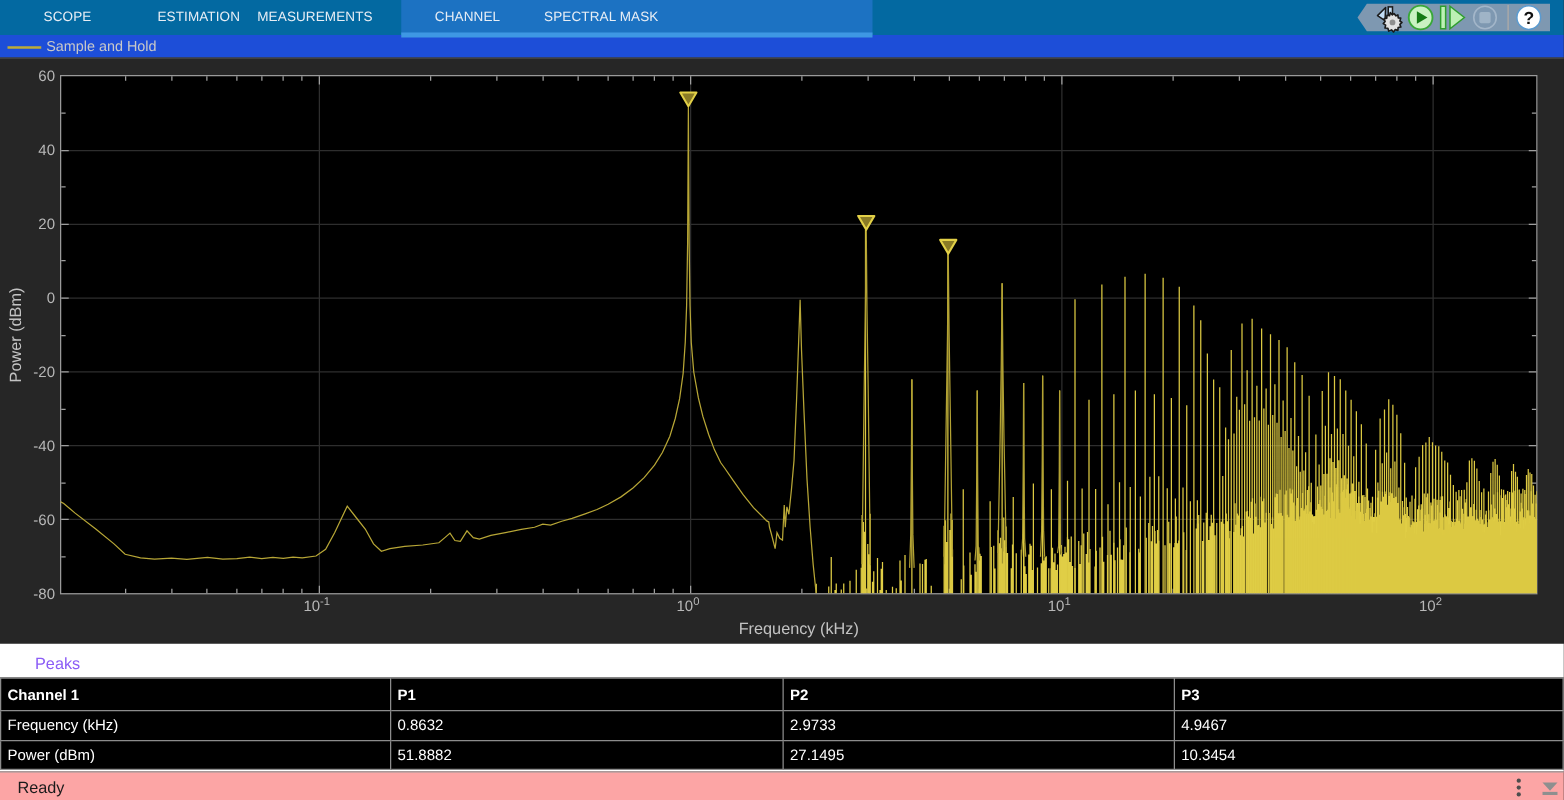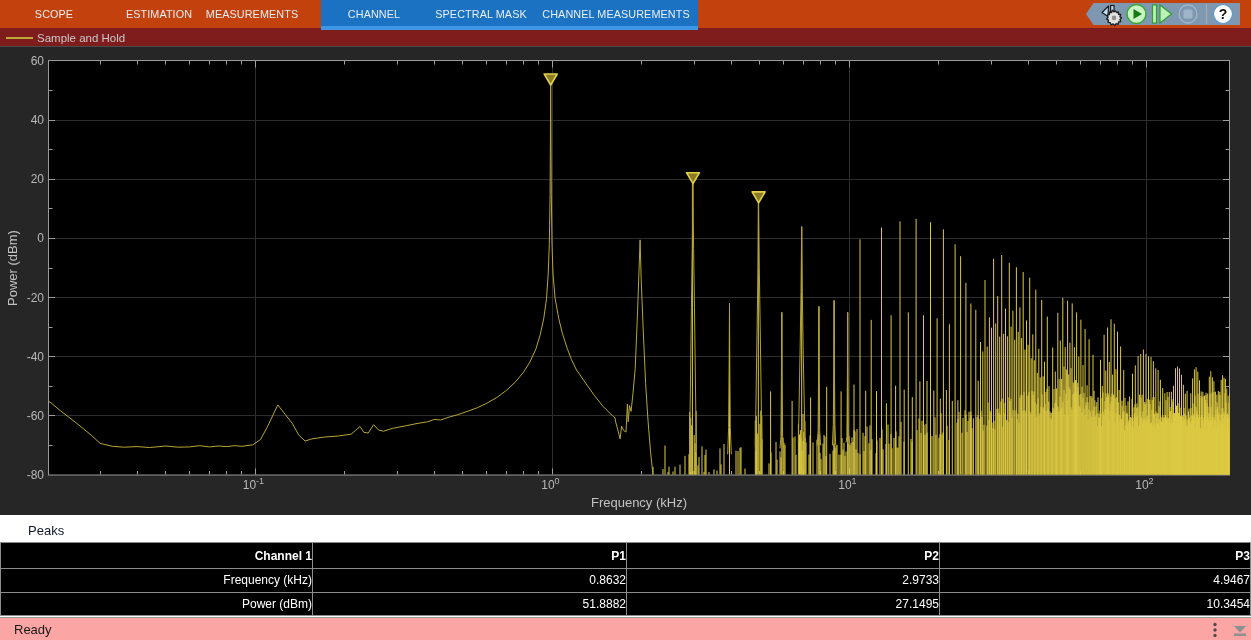--- a/index.html
+++ b/index.html
@@ -1,32 +1,32 @@
 <!DOCTYPE html>
 <html><head><meta charset="utf-8"><style>
 * { margin:0; padding:0; box-sizing:border-box; }
 html,body { width:1251px; height:640px; overflow:hidden; background:#262626;
   font-family:"Liberation Sans",sans-serif; }
 .tk { font:12px "Liberation Sans",sans-serif; fill:#b8b8b8; }
 .ax { font:13px "Liberation Sans",sans-serif; fill:#c3c3c3; }
-#toolbar { position:absolute; left:0; top:0; width:1251px; height:28px; background:#c2410c; z-index:2; }
+#toolbar { position:absolute; left:0; top:0; width:1251px; height:28px; background:#0369a1; z-index:2; }
 #hl { position:absolute; left:321px; top:0; width:377px; height:28px; background:#1c72c2; }
 #hlu { position:absolute; left:321px; top:26px; width:377px; height:3.5px; background:#3e97e4; }
 .tab { position:absolute; top:0; height:28px; line-height:28px; color:#e8eef5;
   font-size:10.8px; letter-spacing:0.1px; text-align:center; transform:translateX(-50%); white-space:nowrap; }
-#legend { position:absolute; left:0; top:28px; width:1251px; height:18px; background:#7f1d1d; }
+#legend { position:absolute; left:0; top:28px; width:1251px; height:18px; background:#1d4ed8; }
 #legsep { position:absolute; left:0; top:46px; width:1251px; height:1px; background:#4a4a4a; }
 #legend span { position:absolute; left:37px; top:4px; font-size:11.5px; color:#c8c8c8; }
 #legend i { position:absolute; left:6px; top:9px; width:27px; height:1.6px; background:#bcab38; }
 #peaks { position:absolute; left:0; top:515px; width:1251px; height:102px; background:#ffffff; }
-#peaks .title { position:absolute; left:28px; top:8px; font-size:13px; color:#0f172a; }
+#peaks .title { position:absolute; left:28px; top:8px; font-size:13px; color:#8b5cf6; }
 table { position:absolute; left:0; top:27px; width:1251px; border-collapse:collapse;
   background:#000; table-layout:fixed; }
 td,th { border:1px solid #8c8c8c; color:#fff; font-size:12px; font-weight:normal;
-  text-align:right; padding:0 0 0 5px; height:23.5px; }
+  text-align:left; padding:0 0 0 5px; height:23.5px; }
 th { font-weight:bold; height:26px; }
 #status { position:absolute; left:0; top:617px; width:1251px; height:23px; background:#fca5a5;
   border-top:1px solid #9a9a9a; color:#1a1a1a; }
 #status .l { position:absolute; left:14px; top:4px; font-size:13px; }
 #status .r { position:absolute; right:54px; top:5px; font-size:12px; }
 </style></head>
 <body>
 <svg width="1251" height="640" viewBox="0 0 1251 640" style="position:absolute;left:0;top:0">
 <rect x="0" y="47" width="1251" height="468" fill="#262626"></rect>
 <rect x="48" y="60" width="1182" height="415" fill="#000"></rect>
@@ -62,21 +62,20 @@
     <path d="M752.1 191.9L765.1 191.9L758.6 202.9Z" fill="#8a7b26" stroke="#e2d047" stroke-width="1.6" stroke-linejoin="round"></path>
 </svg>
 <div id="toolbar">
   <div id="hl"></div>
     <div id="hlu"></div>
   <span class="tab" style="left:54px">SCOPE</span>
   <span class="tab" style="left:159px">ESTIMATION</span>
   <span class="tab" style="left:252px">MEASUREMENTS</span>
   <span class="tab" style="left:374px">CHANNEL</span>
   <span class="tab" style="left:481px">SPECTRAL MASK</span>
-  <span class="tab" style="left:616px">CHANNEL MEASUREMENTS</span>
   <svg width="1251" height="28" viewBox="0 0 1251 28" style="position:absolute;left:0;top:0">
 <polygon points="1086,14 1093.5,3 1240,3 1240,25 1093.5,25" fill="#7e98b1"></polygon>
 <g>
  <path d="M1108.5 6 L1102 12.5 L1108 16.5 Z" fill="#c2ddf5" stroke="#1a1a1a" stroke-width="1.2" stroke-linejoin="round"></path>
  <rect x="1110.6" y="5.5" width="3.4" height="6.5" fill="#c2ddf5" stroke="#1a1a1a" stroke-width="1.2"></rect>
  <path d="M1112.2 10.1 L1113.9 11.9 L1115.2 10.8 L1116.8 12.7 L1118.3 11.9 L1118.6 14.3 L1120.6 14.5 L1119.9 16.8 L1121.6 17.9 L1119.9 19.5 L1120.7 21.6 L1118.5 22 L1118.3 24.3 L1116.1 23.7 L1114.8 25.6 L1113.2 23.9 L1111 24.9 L1110.3 22.6 L1108 22.4 L1108.5 20.1 L1106.6 18.9 L1108.1 17.2 L1107.2 15.1 L1109.4 14.5 L1109.6 12.2 L1111.6 12.6 Z" fill="#e2e2e2" stroke="#1a1a1a" stroke-width="1.3" stroke-linejoin="round"></path>
  <circle cx="1114" cy="17.9" r="2.3" fill="#8f8f8f"></circle>
 </g>
 <circle cx="1136.5" cy="14" r="9.5" fill="#c9f2c2" stroke="#39a839" stroke-width="1.5"></circle>
 <path d="M1133.5 9 L1142 14 L1133.5 19 Z" fill="#157a15"></path>

